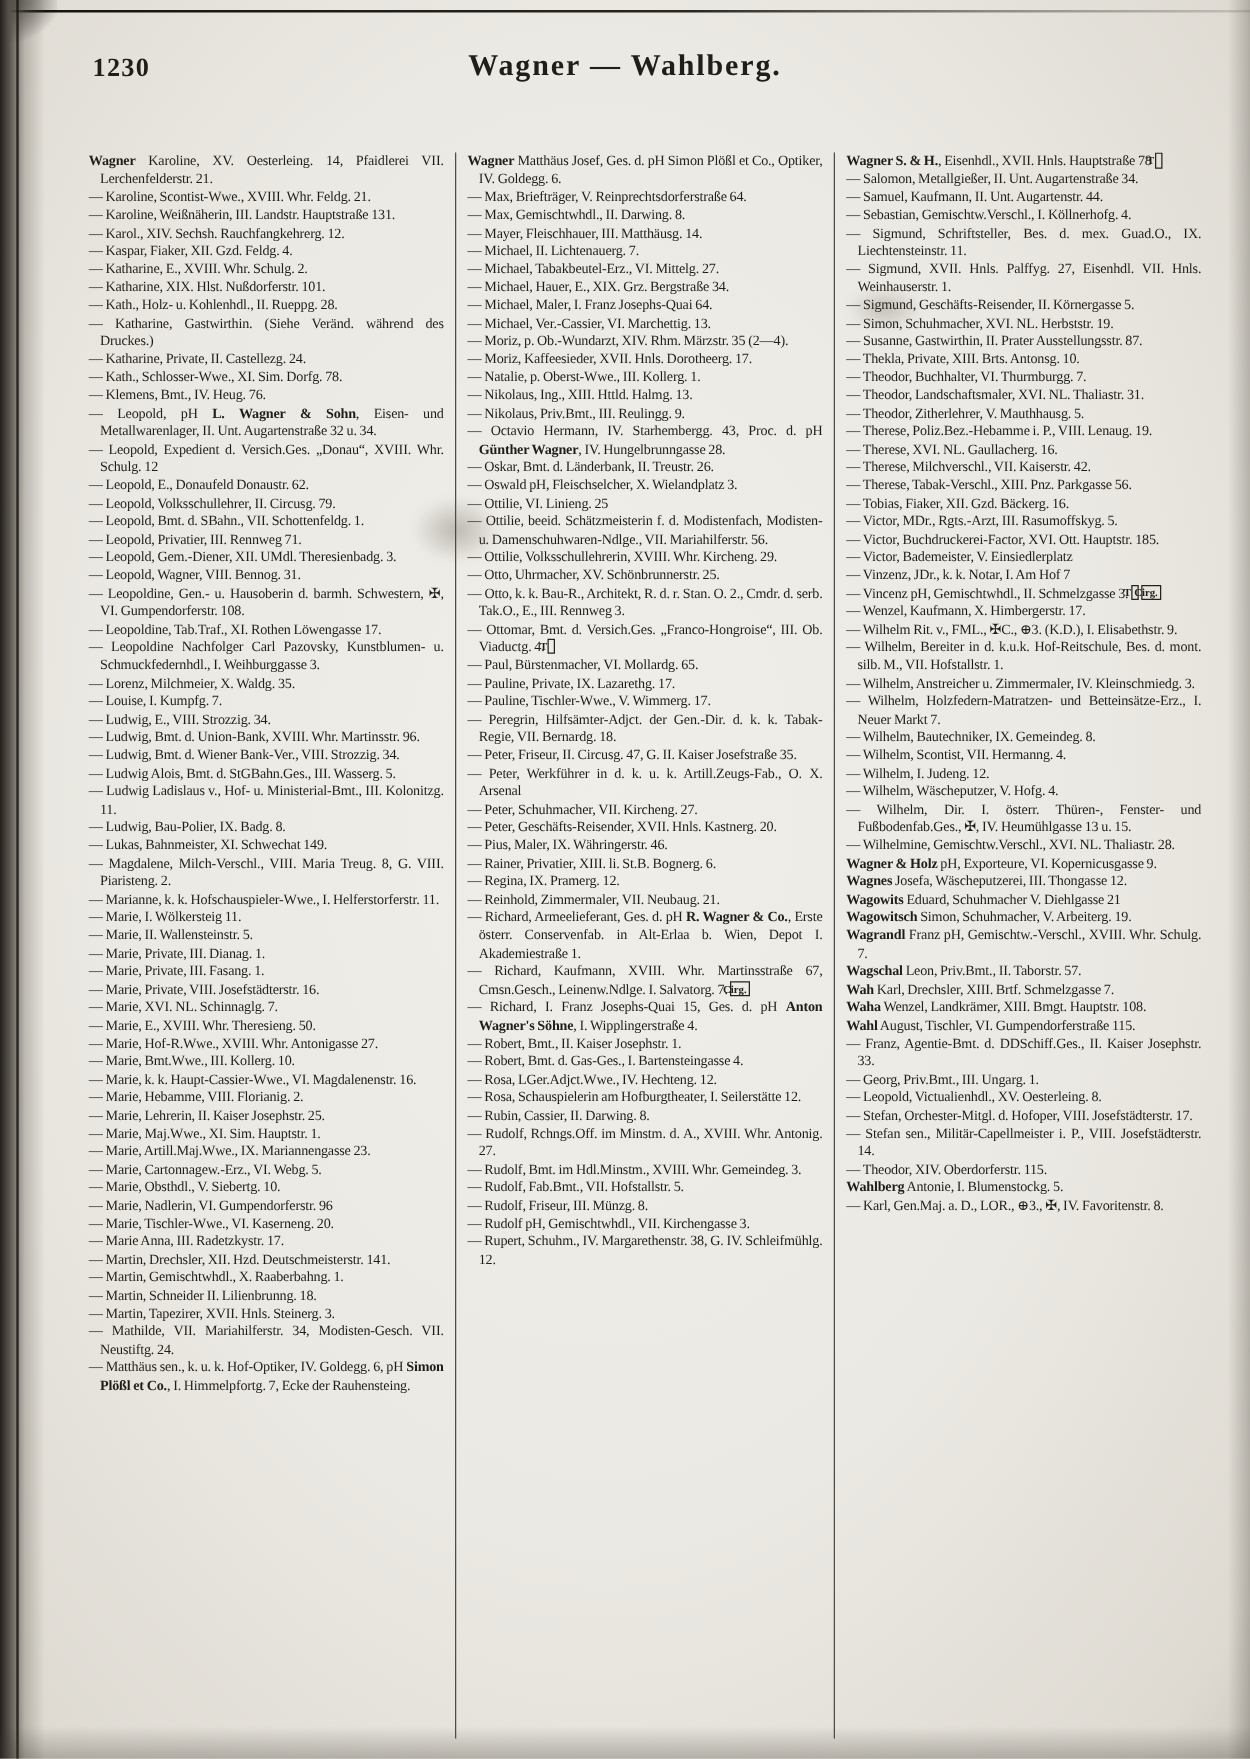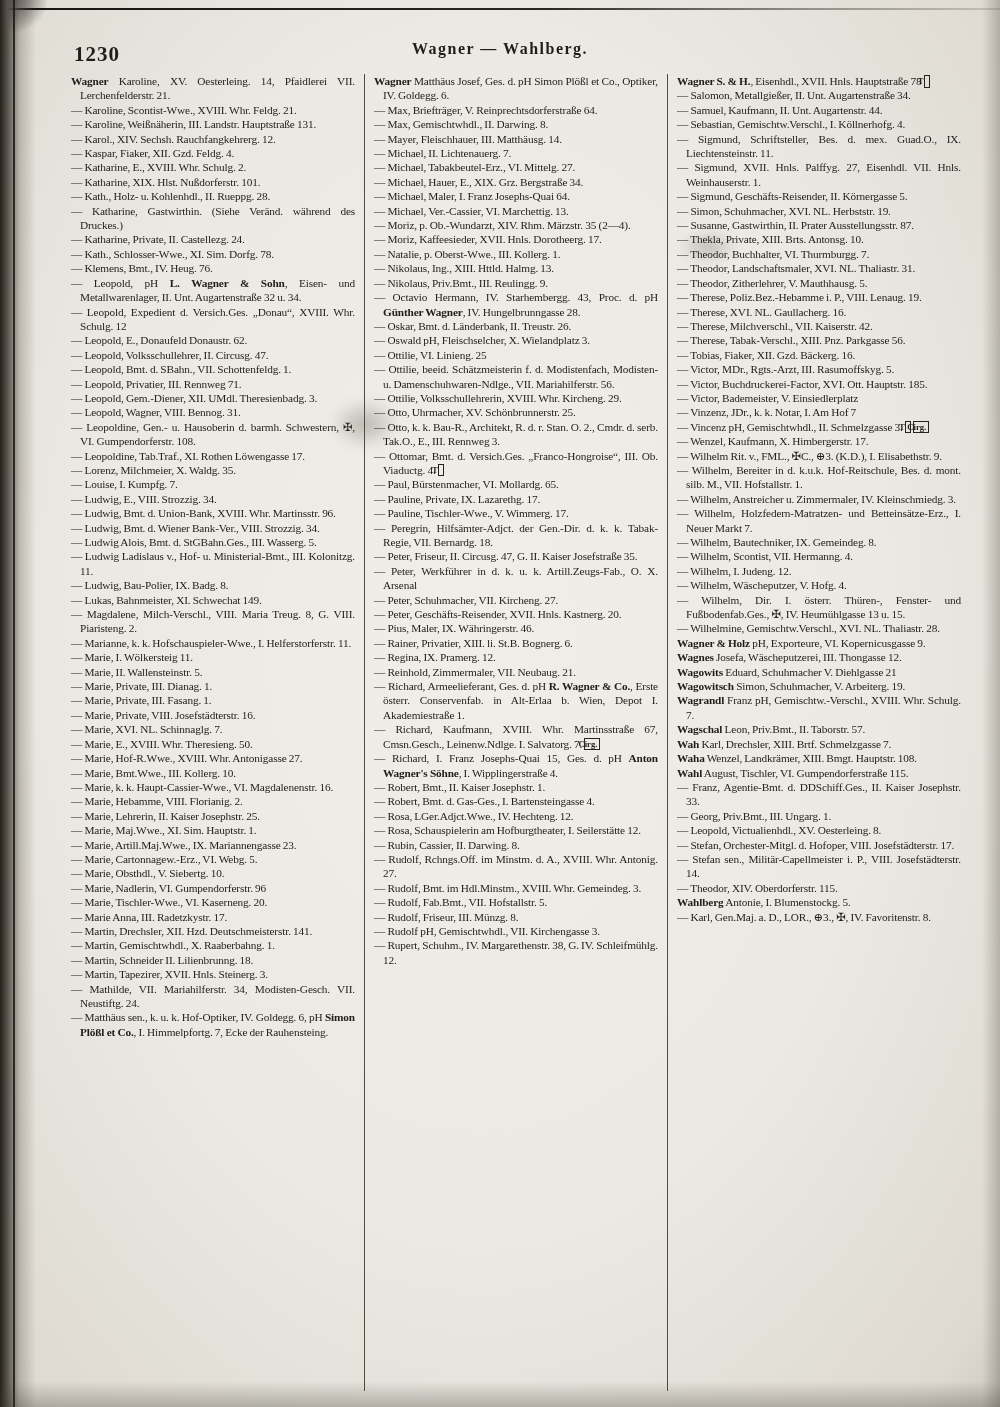--- a/index.html
+++ b/index.html
@@ -31,28 +31,28 @@
   .bottom-shade {
     position:absolute; left:0; right:0; bottom:0; height:26px;
     background:linear-gradient(to top, rgba(60,55,46,.30), rgba(60,55,46,0));
   }
   .pagenum {
     position:absolute; left:74px; top:42px;
     font-size:21px; font-weight:bold; letter-spacing:1px;
   }
   .title {
     position:absolute; left:50%; top:40px; transform:translateX(-50%);
-    font-size:16px; font-weight:bold; letter-spacing:1.5px; white-space:nowrap;
+    font-size:24px; font-weight:bold; letter-spacing:1.5px; white-space:nowrap;
   }
   .cols {
     position:absolute; left:62px; right:30px; top:74px; bottom:16px;
     display:flex; overflow:hidden;
   }
   .col {
-    flex:1 1 0; padding:0 9px; overflow:hidden;
+    flex:1 1 0; padding:0 9px; overflow:hidden;margin-top:48px;
   }
   .col + .col { border-left:1px solid #514c43; }
   .entry {
     margin:0; font-size:11.3px; line-height:14.4px;
     text-align:justify; text-indent:-9px; padding-left:9px;
     letter-spacing:-0.15px; word-spacing:-0.4px;
   }
   .entry b { font-weight:bold; }
   .box {
     display:inline-block; border:1.2px solid #26221c; padding:0 2px;
@@ -93,27 +93,28 @@
         <p class="entry">— Katharine, E., XVIII. Whr. Schulg. 2.</p>
         <p class="entry">— Katharine, XIX. Hlst. Nußdorferstr. 101.</p>
         <p class="entry">— Kath., Holz- u. Kohlenhdl., II. Rueppg. 28.</p>
         <p class="entry">— Katharine, Gastwirthin. (Siehe Veränd. während des Druckes.)</p>
         <p class="entry">— Katharine, Private, II. Castellezg. 24.</p>
         <p class="entry">— Kath., Schlosser-Wwe., XI. Sim. Dorfg. 78.</p>
         <p class="entry">— Klemens, Bmt., IV. Heug. 76.</p>
         <p class="entry">— Leopold, pH <b>L. Wagner &amp; Sohn</b>, Eisen- und Metallwarenlager, II. Unt. Augartenstraße 32 u. 34.</p>
         <p class="entry">— Leopold, Expedient d. Versich.Ges. „Donau“, XVIII. Whr. Schulg. 12</p>
         <p class="entry">— Leopold, E., Donaufeld Donaustr. 62.</p>
-        <p class="entry">— Leopold, Volksschullehrer, II. Circusg. 47.</p>
+        <p class="entry">— Leopold, Volksschullehrer, II. Circusg. 79.</p>
         <p class="entry">— Leopold, Bmt. d. SBahn., VII. Schottenfeldg. 1.</p>
         <p class="entry">— Leopold, Privatier, III. Rennweg 71.</p>
         <p class="entry">— Leopold, Gem.-Diener, XII. UMdl. Theresienbadg. 3.</p>
         <p class="entry">— Leopold, Wagner, VIII. Bennog. 31.</p>
         <p class="entry">— Leopoldine, Gen.- u. Hausoberin d. barmh. Schwestern, ✠, VI. Gumpendorferstr. 108.</p>
         <p class="entry">— Leopoldine, Tab.Traf., XI. Rothen Löwengasse 17.</p>
+        <p class="entry">— Leopoldine Nachfolger Carl Pazovsky, Kunstblumen- u. Schmuckfedernhdl., I. Weihburggasse 3.</p>
         <p class="entry">— Lorenz, Milchmeier, X. Waldg. 35.</p>
         <p class="entry">— Louise, I. Kumpfg. 7.</p>
         <p class="entry">— Ludwig, E., VIII. Strozzig. 34.</p>
         <p class="entry">— Ludwig, Bmt. d. Union-Bank, XVIII. Whr. Martinsstr. 96.</p>
         <p class="entry">— Ludwig, Bmt. d. Wiener Bank-Ver., VIII. Strozzig. 34.</p>
         <p class="entry">— Ludwig Alois, Bmt. d. StGBahn.Ges., III. Wasserg. 5.</p>
         <p class="entry">— Ludwig Ladislaus v., Hof- u. Ministerial-Bmt., III. Kolonitzg. 11.</p>
         <p class="entry">— Ludwig, Bau-Polier, IX. Badg. 8.</p>
         <p class="entry">— Lukas, Bahnmeister, XI. Schwechat 149.</p>
         <p class="entry">— Magdalene, Milch-Verschl., VIII. Maria Treug. 8, G. VIII. Piaristeng. 2.</p>

